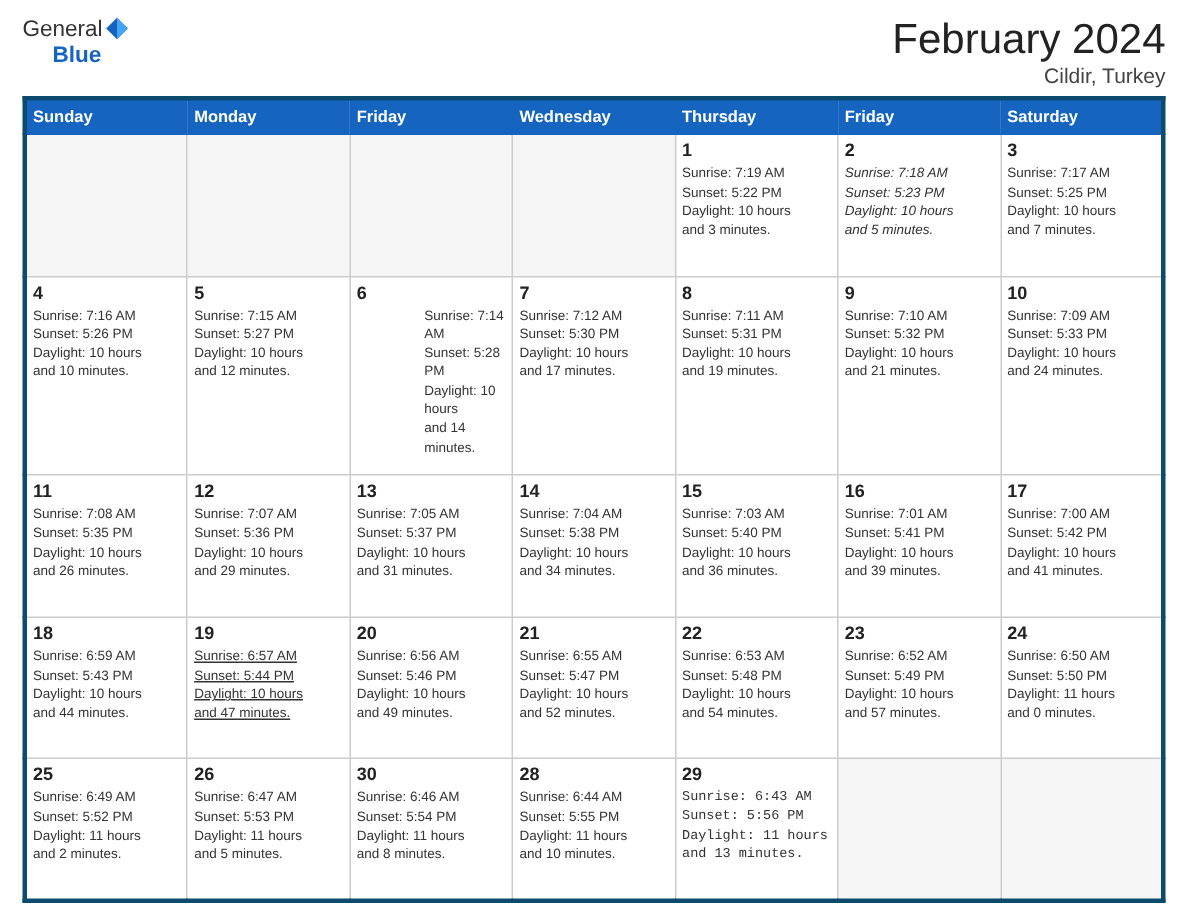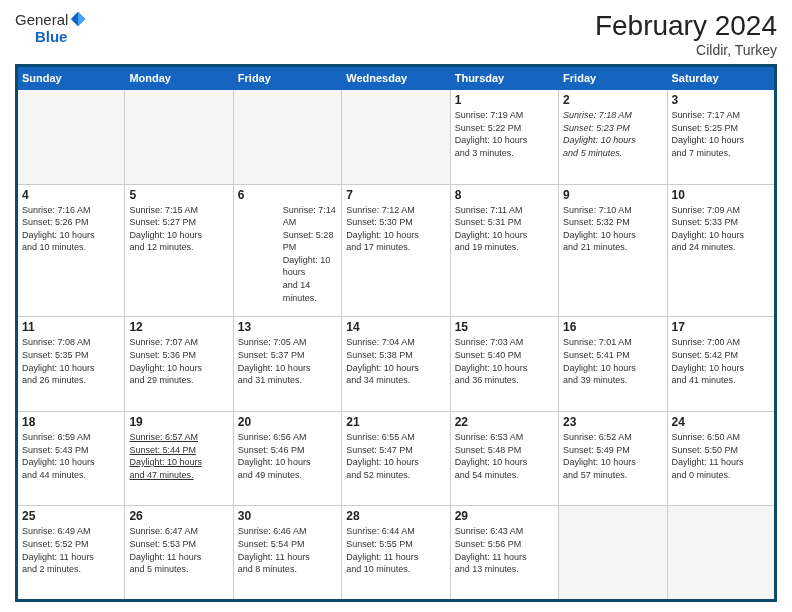--- a/index.html
+++ b/index.html
@@ -327,21 +327,21 @@
           </td>
           <td>
             <div class="day-number">28</div>
             <div class="day-info" style="white-space: pre-line;">Sunrise: 6:44 AM
 Sunset: 5:55 PM
 Daylight: 11 hours
 and 10 minutes.</div>
           </td>
           <td>
             <div class="day-number">29</div>
-            <div class="day-info" style="white-space: pre-line;">Sunrise: 6:43 AM
+            <div class="day-info" style="white-space: pre-line; font-family: Liberation Mono, monospace;">Sunrise: 6:43 AM
 Sunset: 5:56 PM
 Daylight: 11 hours
 and 13 minutes.</div>
           </td>
           <td class="empty"></td>
           <td class="empty"></td>
         </tr>
       </tbody>
   </table>
 </div>

